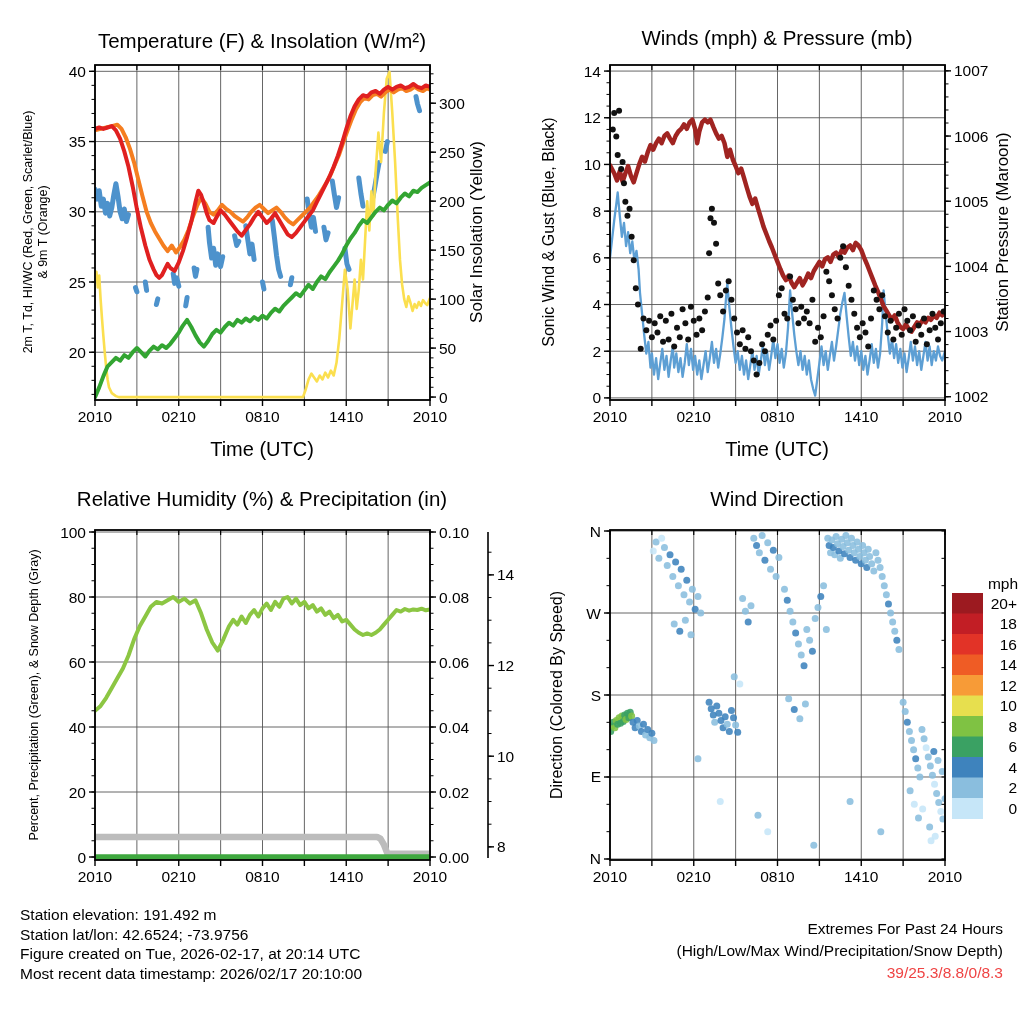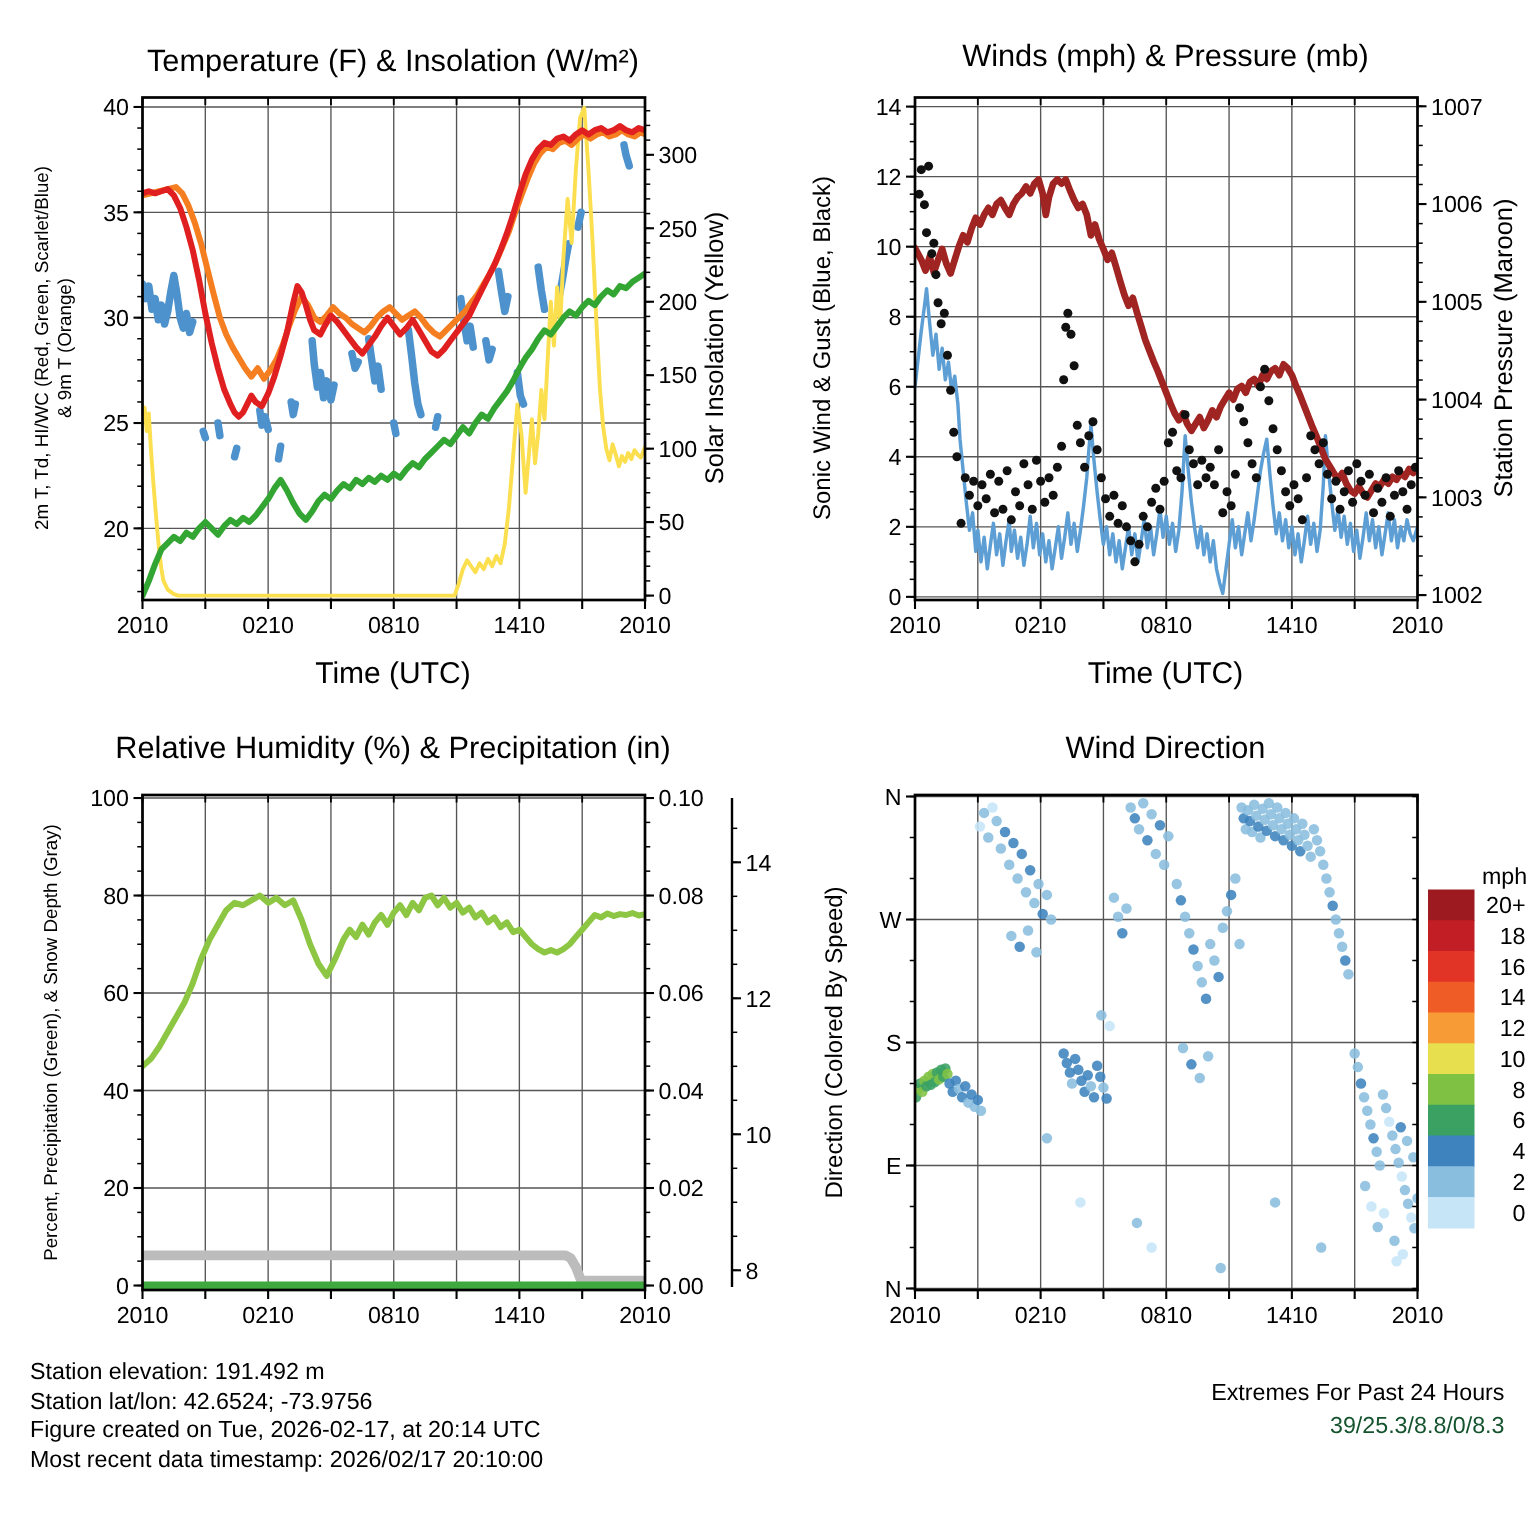--- a/index.html
+++ b/index.html
@@ -5,21 +5,21 @@
   html,body{margin:0;padding:0;background:#fff;}
   #stage{position:relative;width:1024px;height:1024px;background:#ffffff;overflow:hidden;
          font-family:"Liberation Sans",sans-serif;color:#000;}
   .abs{position:absolute;}
   svg text{font-family:"Liberation Sans",sans-serif;fill:#000;}
   .chart-title{font-size:20.5px;text-align:center;white-space:nowrap;}
   .xaxis-label{font-size:20px;text-align:center;white-space:nowrap;}
   .ylab{transform:translate(-50%,-50%) rotate(-90deg);transform-origin:center;text-align:center;white-space:nowrap;}
   .footer-left{font-size:15.5px;line-height:19.6px;text-align:left;}
   .footer-right{font-size:15.5px;line-height:22.2px;text-align:right;}
-  .extreme-red{color:#14532d;}
+  .extreme-red{color:#ef4444;}
   .credit{font-size:14.5px;color:#9b9b9b;text-align:center;width:100%;}
 </style>
 </head>
 <body>
 
 <div id="stage">
   <svg id="plot" class="abs" width="1024" height="1024" style="left:0;top:0">
       <line x1="95" y1="400" x2="95" y2="65" stroke="#555" stroke-width="0.9"></line>
       <line x1="136.875" y1="400" x2="136.875" y2="65" stroke="#555" stroke-width="0.9"></line>
       <line x1="178.75" y1="400" x2="178.75" y2="65" stroke="#555" stroke-width="0.9"></line>
@@ -870,15 +870,16 @@
   <div class="abs ylab" style="left:557px;top:695px;font-size:16px">Direction (Colored By Speed)</div>
 
   <div class="abs footer-left" style="left:20px;top:905px;width:480px">
     <div>Station elevation: 191.492 m</div>
     <div>Station lat/lon: 42.6524; -73.9756</div>
     <div>Figure created on Tue, 2026-02-17, at 20:14 UTC</div>
     <div>Most recent data timestamp: 2026/02/17 20:10:00</div>
   </div>
   <div class="abs footer-right" style="right:21px;top:918px;width:540px">
     <div>Extremes For Past 24 Hours</div>
+    <div>(High/Low/Max Wind/Precipitation/Snow Depth)</div>
     <div class="extreme-red">39/25.3/8.8/0/8.3</div>
   </div>
 </div>
 
 </body></html>

